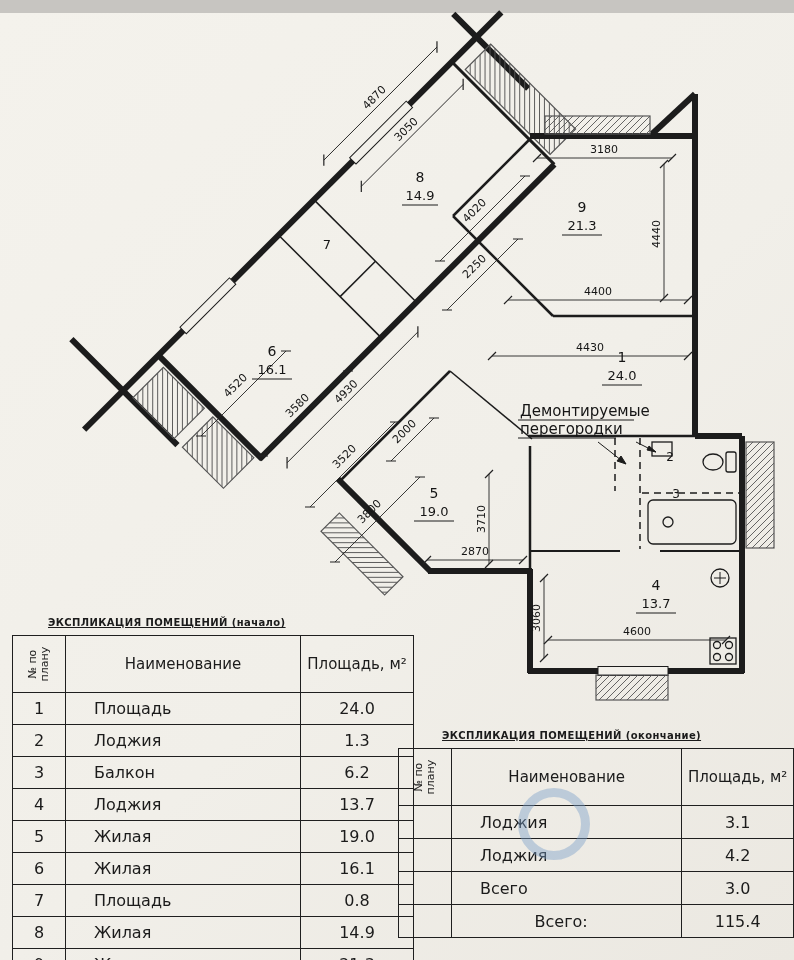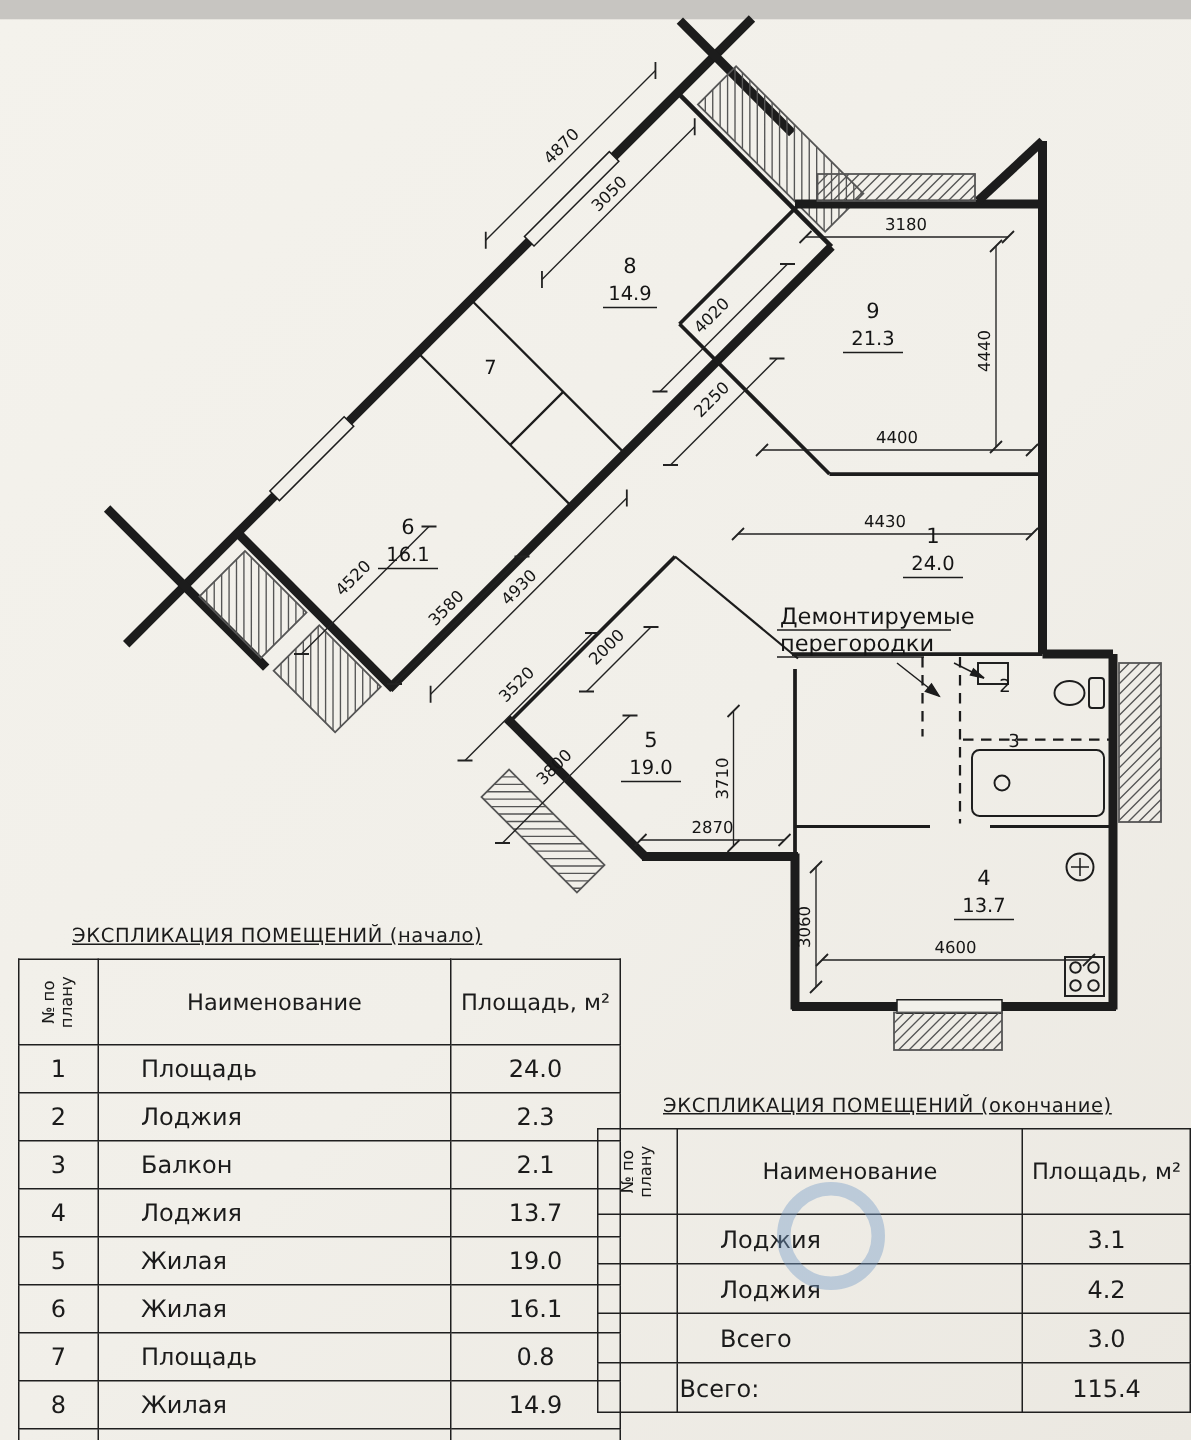--- a/index.html
+++ b/index.html
@@ -7,34 +7,34 @@
     width:794px;height:960px;position:relative;overflow:hidden;
     background:#eae7e1;font-family:"DejaVu Sans",sans-serif;color:#1b1b1b;
   }
   .topband{position:absolute;top:0;left:0;width:794px;height:13px;background:#c7c5c1}
   .paper{position:absolute;top:13px;left:0;width:794px;height:947px;
     background:linear-gradient(135deg,#f4f2ec 0%,#f1efe9 55%,#ebe8e1 100%)}
   svg{position:absolute;left:0;top:6px}
   svg text{fill:#151515;font-family:"DejaVu Sans",sans-serif}
 
   .tbl-wrap{position:absolute}
-  .tbl-title{font-size:13px;font-weight:400;letter-spacing:.4px;
+  .tbl-title{font-size:10px;font-weight:700;letter-spacing:.4px;
     text-decoration:underline;margin-bottom:7px;white-space:nowrap}
   table{border-collapse:collapse}
   th,td{border:1.4px solid #1f1f1f;font-weight:400}
   th{height:54px;font-size:15px;text-align:center;vertical-align:middle}
   td{height:29px;font-size:16px}
   .t2 td{height:30px}
   .c-num{width:40px}
   .c-name{width:232px}
   .c-area{width:110px}
   td.num{text-align:center}
   td.nm{padding-left:28px}
   td.ar{text-align:center}
-  td.tot{text-align:left;padding-right:12px}
+  td.tot{text-align:center;padding-right:12px}
   .rot{transform:rotate(-90deg);width:50px;font-size:11px;line-height:1.1;margin:0 auto}
   .watermark{position:absolute;left:518px;top:788px;display:flex;align-items:center;gap:8px;
     color:rgba(120,158,200,.48);pointer-events:none;z-index:5}
   .wm-circle{width:54px;height:54px;border:9px solid rgba(120,158,200,.42);border-radius:50%}
   .wm-text{font-size:62px;letter-spacing:3px;line-height:1}
 </style>
 </head>
 <body>
 
 <div class="topband"></div>
@@ -248,26 +248,26 @@
       <th class="c-area">Площадь, м²</th>
     </tr>
     <tr>
       <td class="num">1</td>
       <td class="nm">Площадь</td>
       <td class="ar">24.0</td>
     </tr>
     <tr>
       <td class="num">2</td>
       <td class="nm">Лоджия</td>
-      <td class="ar">2.3</td>
+      <td class="ar">1.3</td>
     </tr>
     <tr>
       <td class="num">3</td>
       <td class="nm">Балкон</td>
-      <td class="ar">2.1</td>
+      <td class="ar">6.2</td>
     </tr>
     <tr>
       <td class="num">4</td>
       <td class="nm">Лоджия</td>
       <td class="ar">13.7</td>
     </tr>
     <tr>
       <td class="num">5</td>
       <td class="nm">Жилая</td>
       <td class="ar">19.0</td>

